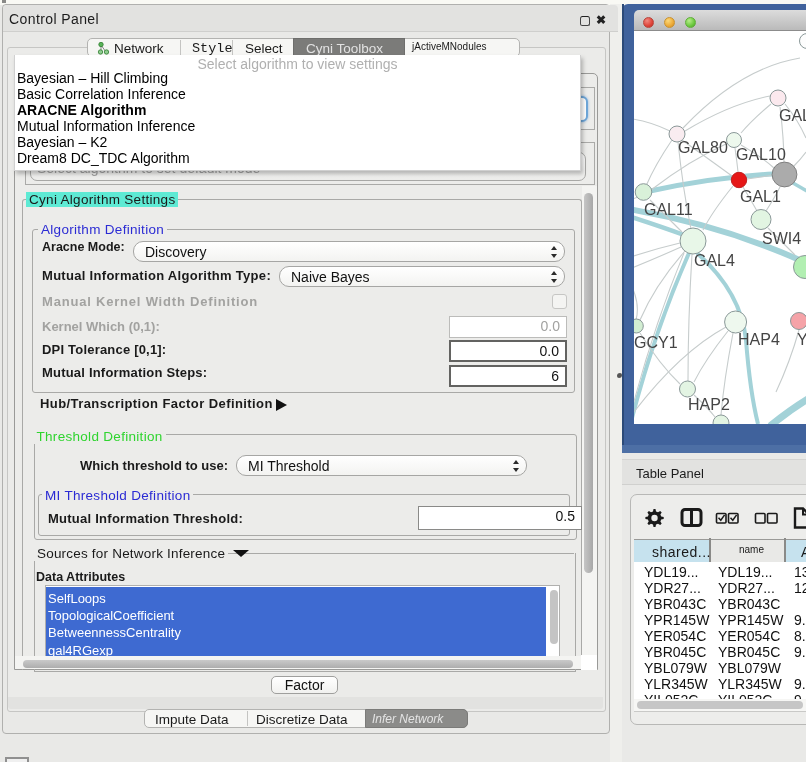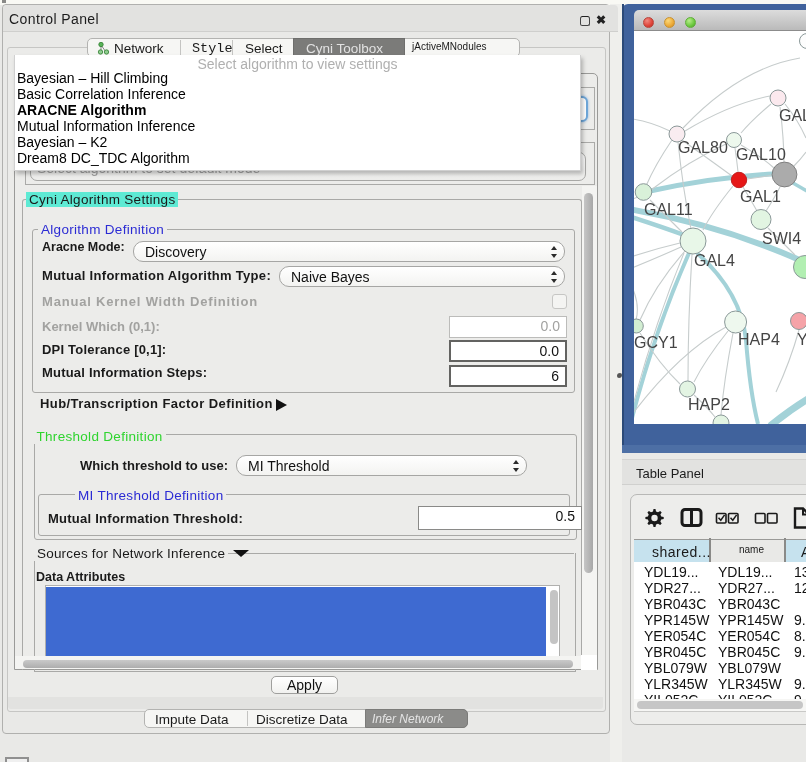--- a/index.html
+++ b/index.html
@@ -88,33 +88,34 @@
 
 <div class="abs" style="left:34px;top:434px;width:541px;height:104px;border:1px solid #a9a9a7;border-radius:3px;"></div>
 <div class="abs" style="left:33.5px;top:429px;background:#ececea;padding:0 3px;font-size:13.5px;letter-spacing:0.3px;color:#2fd42f;">Threshold Definition</div>
 
 <div class="abs lbl" style="left:80px;top:457.5px;">Which threshold to use:</div>
 <div class="combo" style="left:236px;top:455px;width:291px;">
       <span>MI Threshold</span>
     </div>
 
 <div class="abs" style="left:37.5px;top:493.5px;width:530px;height:40px;border:1px solid #a9a9a7;border-radius:3px;"></div>
-<div class="abs" style="left:42px;top:487.5px;background:#ececea;padding:0 3px;font-size:13.5px;letter-spacing:0.3px;color:#2b2bd4;margin-left:33px;">MI Threshold Definition</div>
+<div class="abs" style="left:42px;top:487.5px;background:#ececea;padding:0 3px;font-size:13.5px;letter-spacing:0.3px;color:#2b2bd4;">MI Threshold Definition</div>
 <div class="abs lbl" style="left:48px;top:510.5px;letter-spacing:0.25px;">Mutual Information Threshold:</div>
 <div class="field" style="left:418px;top:506px;width:164px;height:24px;border:1px solid #8a8a88;color:#111;">0.5</div>
 
 <div class="abs" style="left:34px;top:553px;width:540px;height:118px;border:1px solid #a9a9a7;border-top:none;"></div>
 <div class="abs" style="left:34px;top:553px;width:540px;height:1px;background:#a9a9a7;"></div>
 <div class="abs" style="left:34px;top:546px;background:#ececea;padding:0 3px;font-size:13.5px;letter-spacing:0.2px;color:#1a1a1a;">Sources for Network Inference</div>
 <div class="abs" style="left:232.5px;top:550px;width:0;height:0;border-top:7.5px solid #111;border-left:8.5px solid transparent;border-right:8.5px solid transparent;"></div>
 
 <div class="abs lbl" style="left:36px;top:569.5px;font-size:12.5px;">Data Attributes</div>
 
 <div class="abs" style="left:45px;top:584.5px;width:515px;height:73px;background:#fff;border:1px solid #b0b0ae;box-sizing:border-box;overflow:hidden;">
   <div style="position:absolute;left:0;top:1px;width:500px;height:71px;background:#3e6ad1;"></div>
+  <div style="position:absolute;left:2px;top:4px;font-size:13px;color:#fff;line-height:17.4px;">SelfLoops<br>TopologicalCoefficient<br>BetweennessCentrality<br>gal4RGexp</div>
   <div style="position:absolute;left:504px;top:4px;width:8px;height:54px;background:#c4c4c4;border-radius:4px;"></div>
 </div>
 </div>
 
 <style>
 .lbl{font-size:13px;font-weight:bold;color:#1a1a1a;}
 .lbl.dis{color:#a2a2a0;}
 .combo{position:absolute;height:21px;background:linear-gradient(#ffffff,#f3f3f1);border:1px solid #a6a6a4;border-radius:10px;box-sizing:border-box;font-size:14px;color:#111;}
 .combo span{position:absolute;left:11px;top:2px;}
 .combo:after{content:"";position:absolute;right:7px;top:3.5px;width:0;height:0;border-left:3.2px solid transparent;border-right:3.2px solid transparent;border-bottom:4.5px solid #2a2a2a;}
@@ -122,21 +123,21 @@
 .field{position:absolute;background:#fff;font-size:14px;text-align:right;padding-right:6px;box-sizing:border-box;line-height:19px;}
 </style>
 
 <div class="abs" style="left:582px;top:186px;width:15px;height:469px;background:#f4f4f2;"></div>
 <div class="abs" style="left:584px;top:193px;width:9px;height:380px;background:linear-gradient(90deg,#c6c6c6,#a8a8a8);border-radius:5px;"></div>
 
 <div class="abs" style="left:15px;top:656px;width:582px;height:13px;background:#f4f4f2;"></div>
 <div class="abs" style="left:23px;top:659.5px;width:550px;height:8px;background:linear-gradient(#c9c9c9,#adadad);border-radius:4px;"></div>
 <div class="abs" style="left:581px;top:655px;width:16px;height:15px;background:#fff;"></div>
 
-<div class="abs" style="left:271px;top:676px;width:67px;height:18px;background:linear-gradient(#ffffff,#f1f1ef);border:1px solid #9f9f9d;border-radius:5px;text-align:center;font-size:14px;color:#111;line-height:17px;box-sizing:border-box;">Apply</div>
+<div class="abs" style="left:271px;top:676px;width:67px;height:18px;background:linear-gradient(#ffffff,#f1f1ef);border:1px solid #9f9f9d;border-radius:5px;text-align:center;font-size:14px;color:#111;line-height:17px;box-sizing:border-box;">Factor</div>
 
 <div class="abs" style="left:144px;top:709px;height:19px;width:324px;background:#f6f6f4;border:1px solid #b3b3b1;border-radius:5px;box-sizing:border-box;"></div>
 <div class="abs" style="left:365px;top:709px;width:103px;height:19px;background:#8b8b89;border:1px solid #7b7b79;border-radius:0 5px 5px 0;box-sizing:border-box;"></div>
 <div class="abs" style="left:247px;top:711px;width:1px;height:15px;background:#c4c4c2;"></div>
 <div class="abs" style="left:155px;top:711.5px;font-size:13.5px;color:#1a1a1a;">Impute Data</div>
 <div class="abs" style="left:256px;top:711.5px;font-size:13.5px;color:#1a1a1a;">Discretize Data</div>
 <div class="abs" style="left:372px;top:711.5px;font-size:12px;color:#e4e4e4;font-style:italic;">Infer Network</div>
 
 <div class="abs" id="popup" style="left:14px;top:55px;width:567px;height:115.5px;background:#fff;border:1px solid #d0d0d0;border-top:none;box-shadow:2px 3px 4px rgba(0,0,0,0.25);box-sizing:border-box;">
   <div style="position:absolute;left:0;top:1px;width:100%;text-align:center;font-size:14px;color:#b0b0b0;">Select algorithm to view settings</div>

